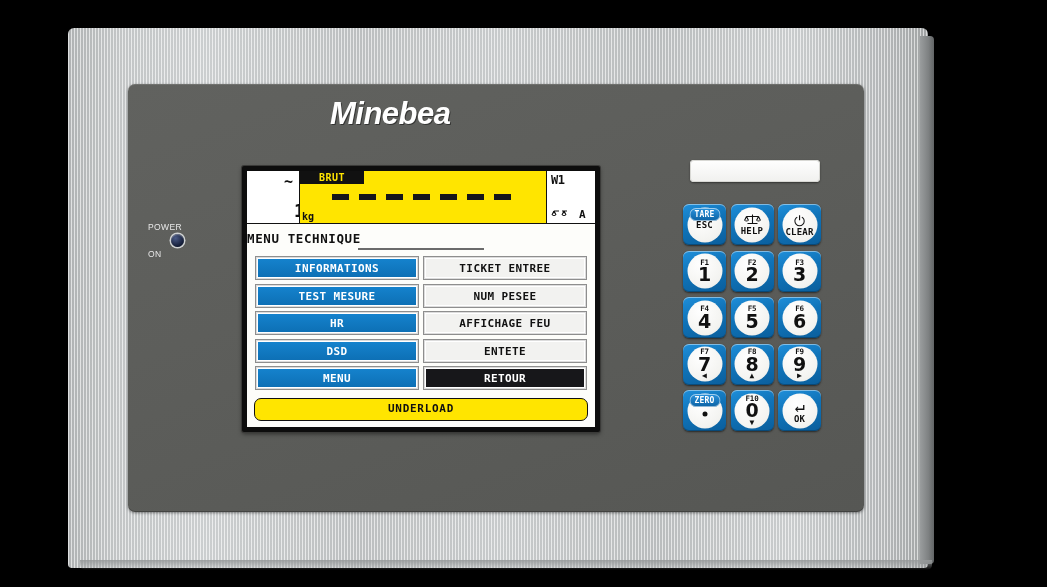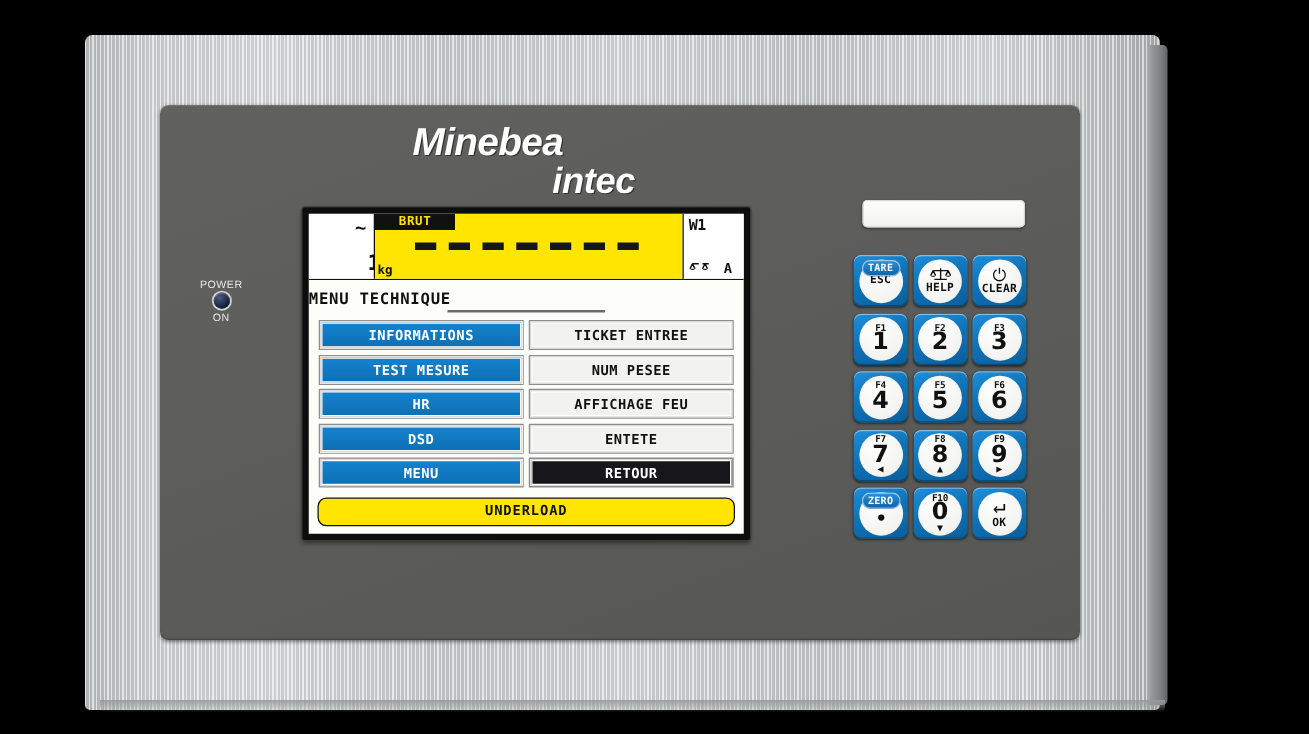--- a/index.html
+++ b/index.html
@@ -47,21 +47,21 @@
     font-family:"Liberation Sans", sans-serif;
     color:#fff;font-weight:bold;font-style:italic;
     text-shadow:1px 1px 0 rgba(0,0,0,.45);
     line-height:1.0;
   }
   .logo .l1{font-size:31px;letter-spacing:-.5px;display:block;}
   .logo .l2{font-size:29px;letter-spacing:-.3px;display:block;
             text-align:right;padding-right:22px;margin-top:2px;}
 
   
-  .power{position:absolute;left:148px;top:222px;width:58px;text-align:center;
+  .power{position:absolute;left:148px;top:222px;width:58px;
          font-family:"Liberation Sans", sans-serif;color:#e8e8e8;}
   .power .t{font-size:8.5px;letter-spacing:.4px;display:block;}
   .power .led{width:13px;height:13px;border-radius:50%;margin:2px auto;
               background:radial-gradient(circle at 35% 32%,#4a5a86,#131c36 70%);
               box-shadow:0 0 0 1.5px #cfd2d3, inset 0 1px 1px rgba(255,255,255,.3);}
   .power .b{font-size:8.5px;letter-spacing:.4px;display:block;}
 
   
   .lcd-frame{
     position:absolute;left:242px;top:166px;width:358px;height:266px;
@@ -167,21 +167,20 @@
 <div id="root">
 
   <div class="bezel"></div>
   <div class="bezel-edge"></div>
   <div class="bezel-shadow-bottom"></div>
 
   <div class="panel"></div>
 
   <div class="logo">
     <span class="l1">Minebea</span>
-    <span class="l2">intec</span>
   </div>
 
   <div class="power">
     <span class="t">POWER</span>
     <div class="led"></div>
     <span class="b">ON</span>
   </div>
 
   <div class="lcd-frame">
     <div class="lcd">

